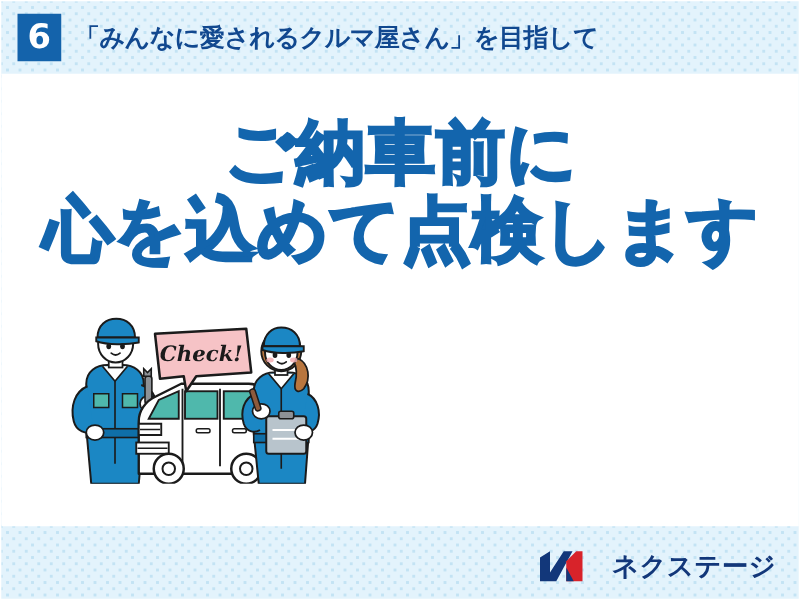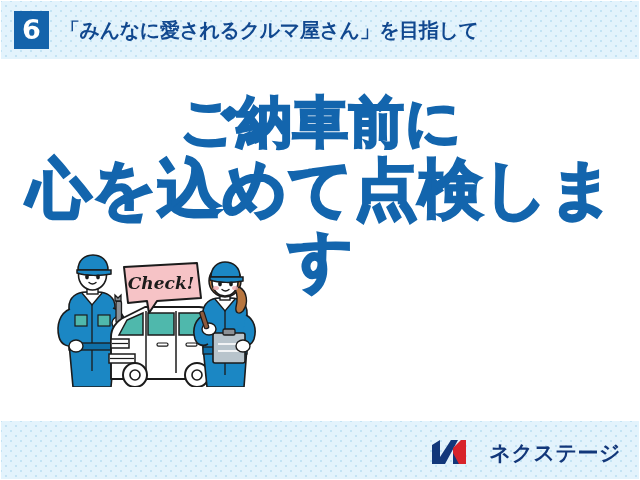--- a/index.html
+++ b/index.html
@@ -84,21 +84,21 @@
     font-weight: bold;
     letter-spacing: 1px;
     line-height: 1.12;
   }
   .headline-line {
     display: block;
     font-size: 55px;
     -webkit-text-stroke: 2.5px #1365ad;
   }
   #headline-line-2 {
-    font-size: 64px;
+    font-size: 56px;
     letter-spacing: 0.5px;
   }
 
   
   #body-copy {
     position: absolute;
     left: 264px;
     top: 198px;
     width: 372px;
     color: #1b1b1b;
@@ -126,21 +126,21 @@
     height: 136px;
   }
   #illustration svg { display: block; }
 
   
   #brand-logo {
     position: absolute;
     right: 18px;
     bottom: 12px;
     display: flex;
-    align-items: flex-start;
+    align-items: center;
     gap: 23px;
   }
   #brand-logo-mark { display: block; }
   #brand-logo-text {
     color: #12377a;
     font-size: 21px;
     font-weight: bold;
     letter-spacing: 0.5px;
     font-family: "DejaVu Sans", sans-serif;
     white-space: nowrap;

